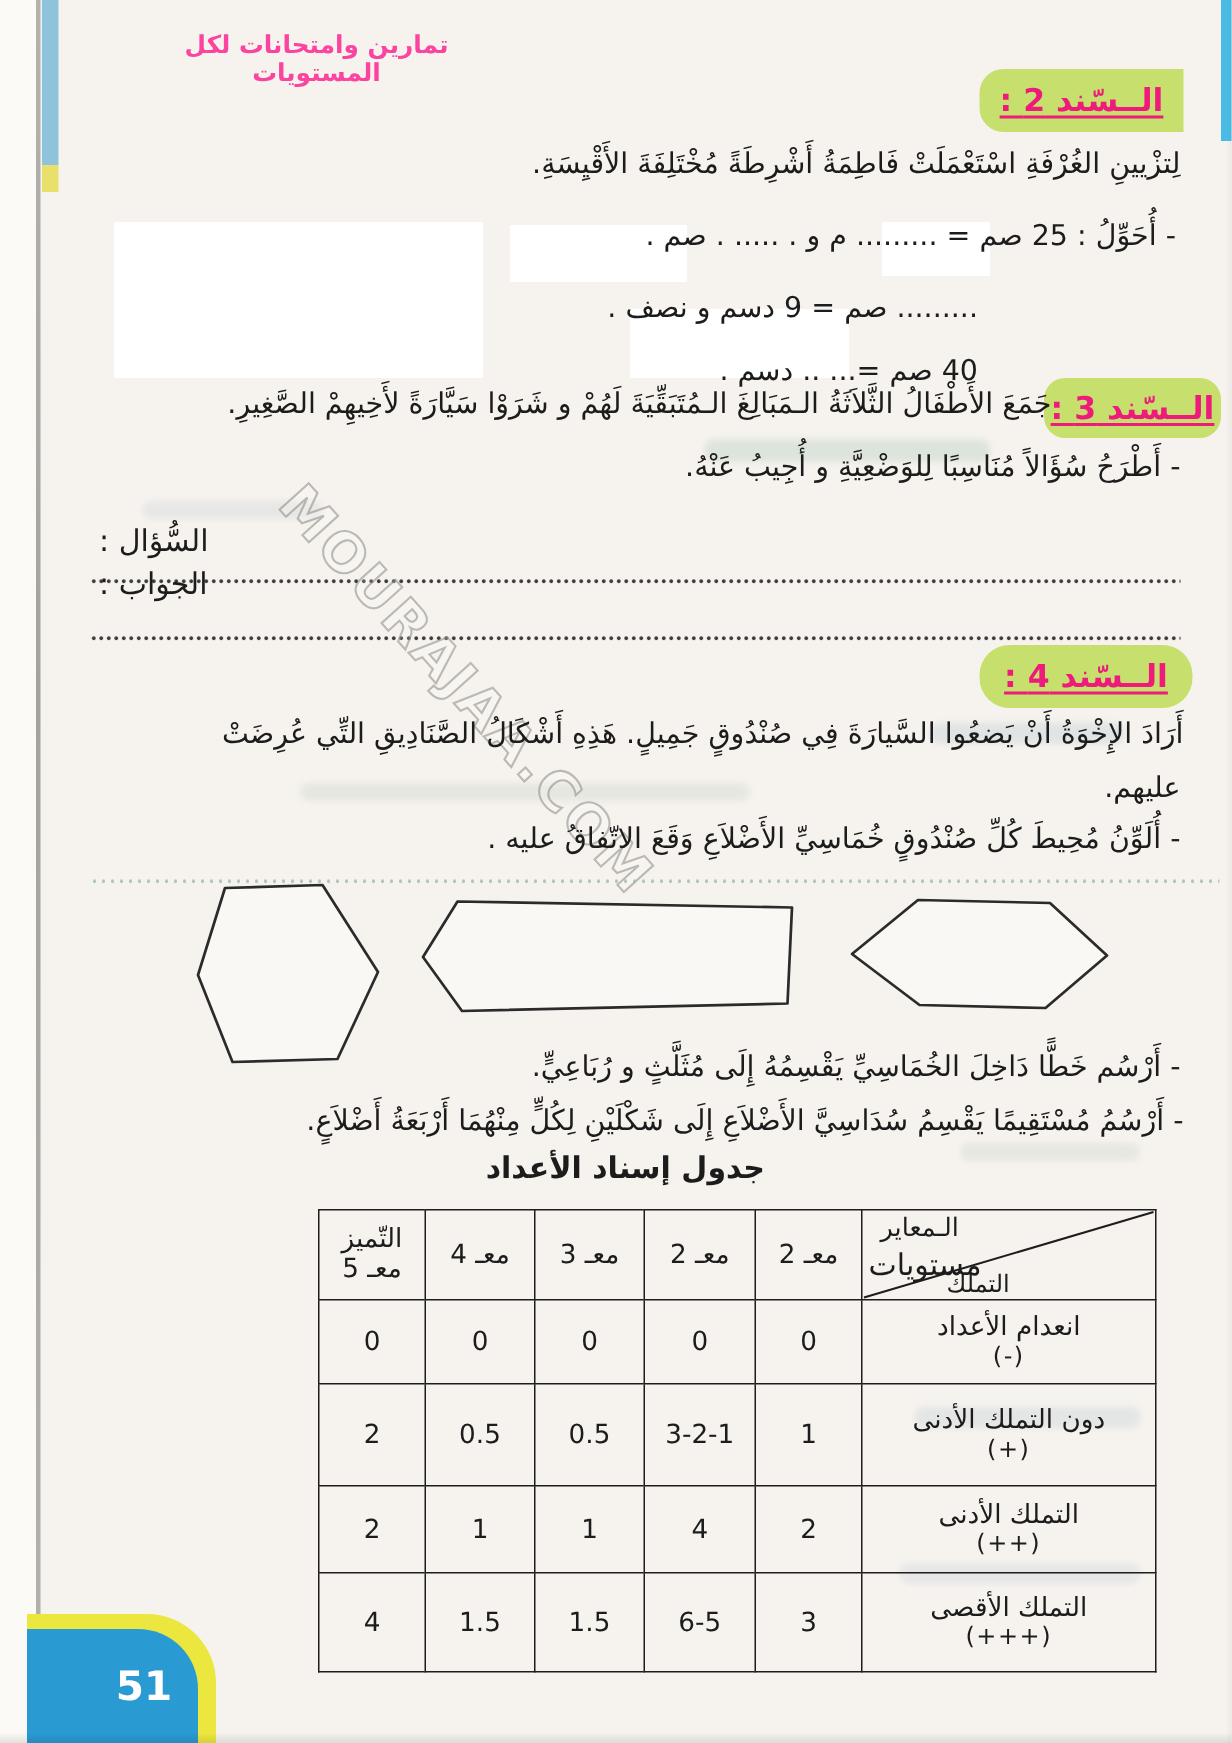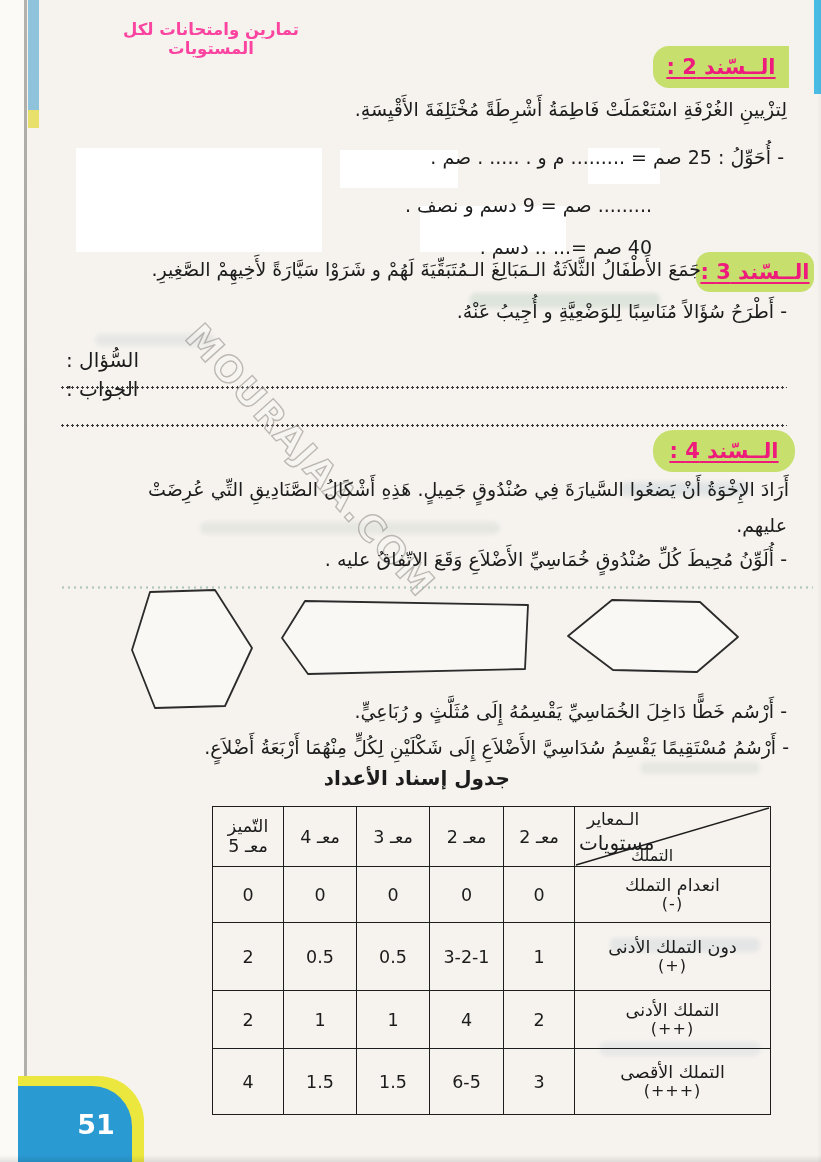--- a/index.html
+++ b/index.html
@@ -178,21 +178,21 @@
       <td class="rtl">معـ 2</td>
       <td class="rtl">معـ 3</td>
       <td class="rtl">معـ 4</td>
       <td>
         <div class="colhead rtl">التّميز</div>
         <div class="colhead rtl">معـ 5</div>
       </td>
     </tr>
     <tr style="height:56px">
       <td class="rowlab">
-        <div class="rtl">انعدام التملك</div>
+        <div class="rtl">انعدام الأعداد</div>
         <div class="sign">(-)</div>
       </td>
       <td class="num">0</td>
       <td class="num">0</td>
       <td class="num">0</td>
       <td class="num">0</td>
       <td class="num">0</td>
     </tr>
     <tr style="height:68px">
       <td class="rowlab">

